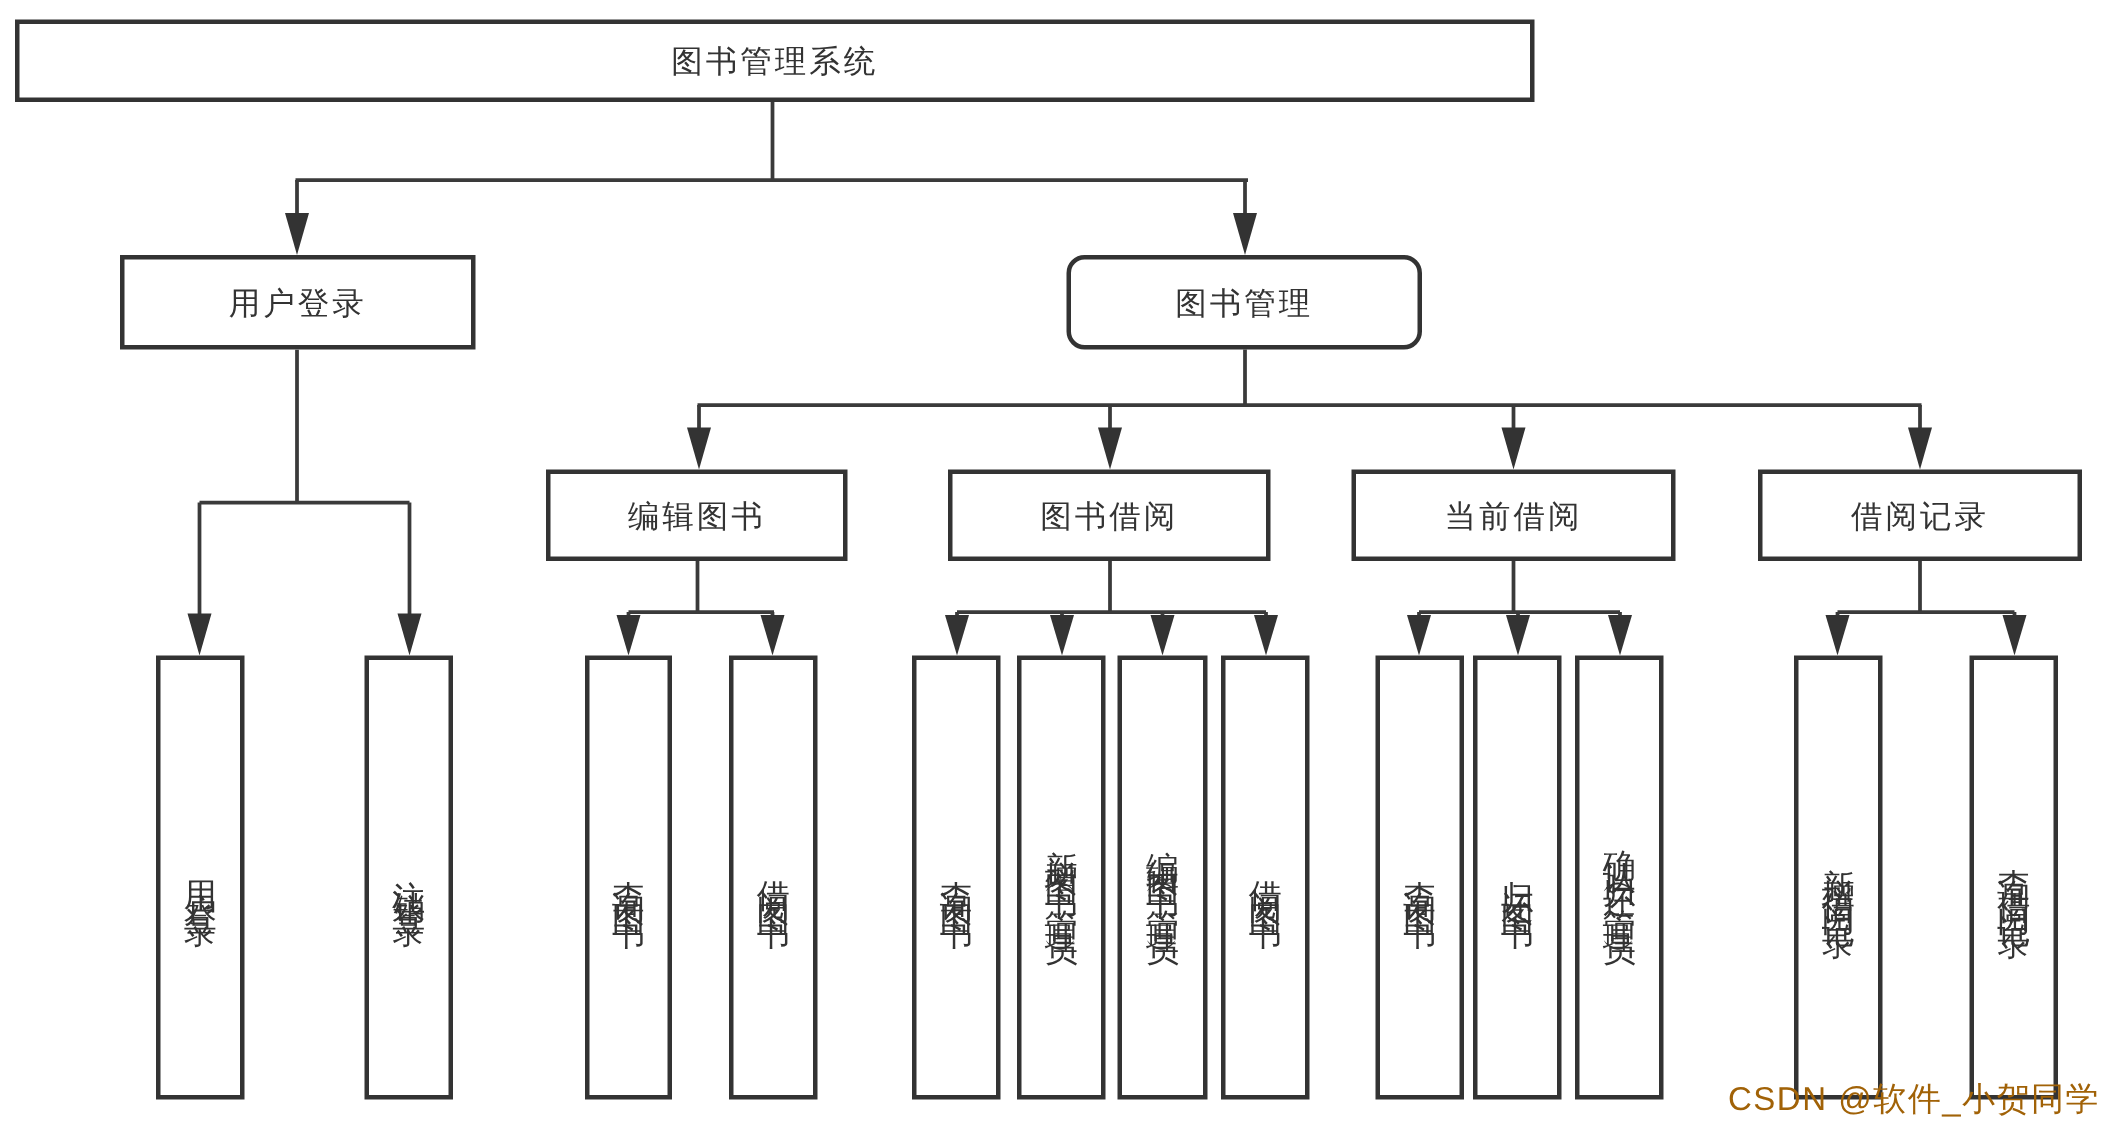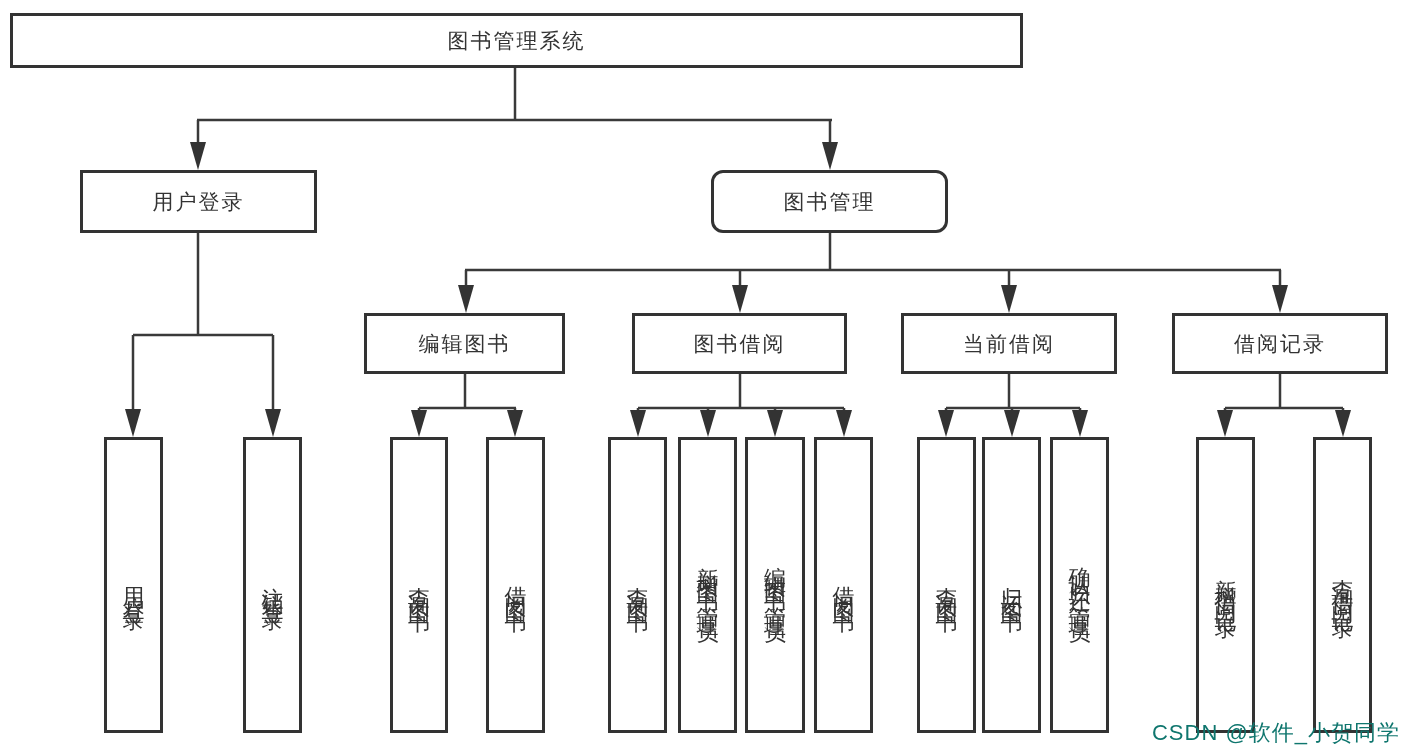--- a/index.html
+++ b/index.html
@@ -53,21 +53,21 @@
     letter-spacing: 8px;
     line-height: 1;
     text-align: center;
   }
   .watermark {
     position: absolute;
     right: 5px;
     top: 718px;
     font-size: 22px;
     letter-spacing: 1px;
-    color: #0f766e;
+    color: #a16207;
     white-space: nowrap;
     pointer-events: none;
   }
 </style>
 </head>
 <body>
 
 <div class="canvas">
 
   <svg class="connectors" viewBox="0 0 1405 747" xmlns="http://www.w3.org/2000/svg">

